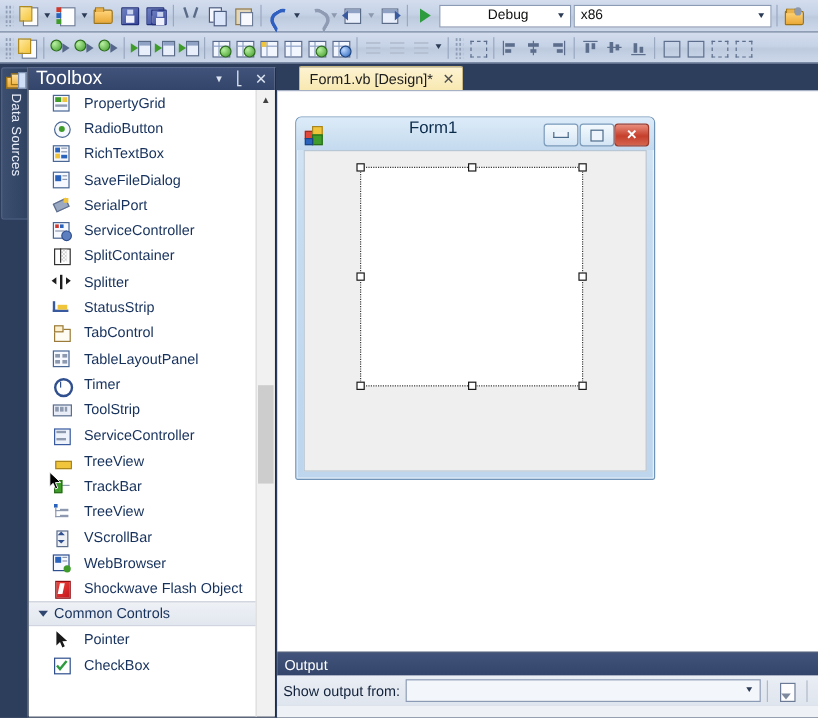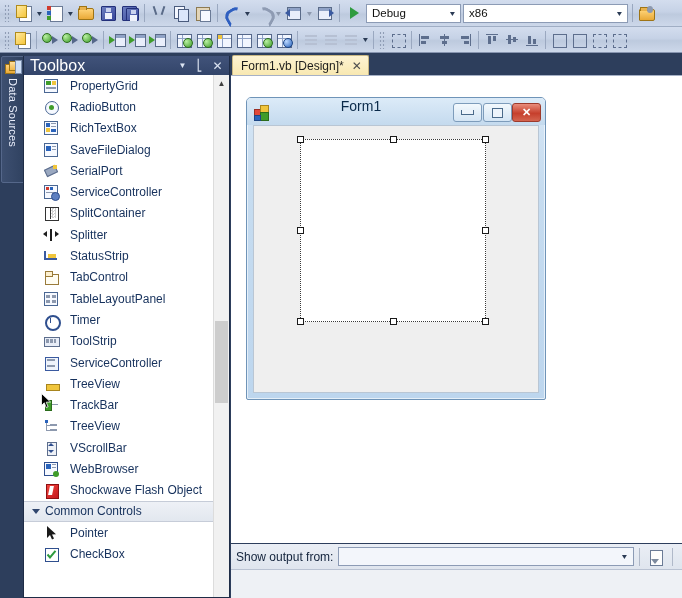--- a/index.html
+++ b/index.html
@@ -180,21 +180,21 @@
     margin: 0 1px;
     position: relative;
   }
   .tb-combo .cb-arrow {
     position: absolute; right: 0; top: 0; bottom: 0;
     width: 15px;
     display:flex; align-items:center; justify-content:center;
     font-size:7px; color:#2b3b55;
   }
   .tb-combo .cb-arrow::after { content:"\25BC"; transform: scaleX(1.2); }
-  #combo-config { width: 95px; }
+  #combo-config { width: 110px; justify-content: center; }
   #combo-platform { width: 165px; }
 
   
   #left-dock {
     position: absolute;
     left: 0; top: 54px;
     width: 23px; height: 544px;
     background: #2d3e5c;
   }
   #ds-tab {
@@ -327,21 +327,21 @@
     width: 451px; height: 544px;
     background: #2d3e5c;
   }
   #tabstrip {
     position: absolute;
     left: 0; top: 0; width: 451px; height: 21px;
     background: #2d3e5c;
   }
   #tab-form1 {
     position: absolute;
-    left: 1px; top: 1px;
+    left: 18px; top: 1px;
     height: 20px;
     background: linear-gradient(to bottom,#fdf3d2,#f8e8b0);
     border: 1px solid #c9b884;
     border-bottom: none;
     border-radius: 2px 2px 0 0;
     display: flex; align-items: center;
     padding: 0 6px 0 8px;
     font-size: 12px;
     color: #1c1c1c;
   }
@@ -1103,20 +1103,23 @@
             <span class="handle h-sw"></span>
             <span class="handle h-s"></span>
             <span class="handle h-se"></span>
           </div>
         </div>
       </div>
 
     </div>
 
     <div id="output-panel">
+      <div id="output-header">
+        <span>Output</span>
+      </div>
       <div id="output-toolbar">
         <span id="output-label">Show output from:</span>
         <span id="output-combo">
           <span></span>
           <span class="cb-arrow"></span>
         </span>
         <span class="out-sep"></span>
         <span class="tb-btn">
           <span class="ic">
             <span class="ic-doc" style="right:1px;"></span>

